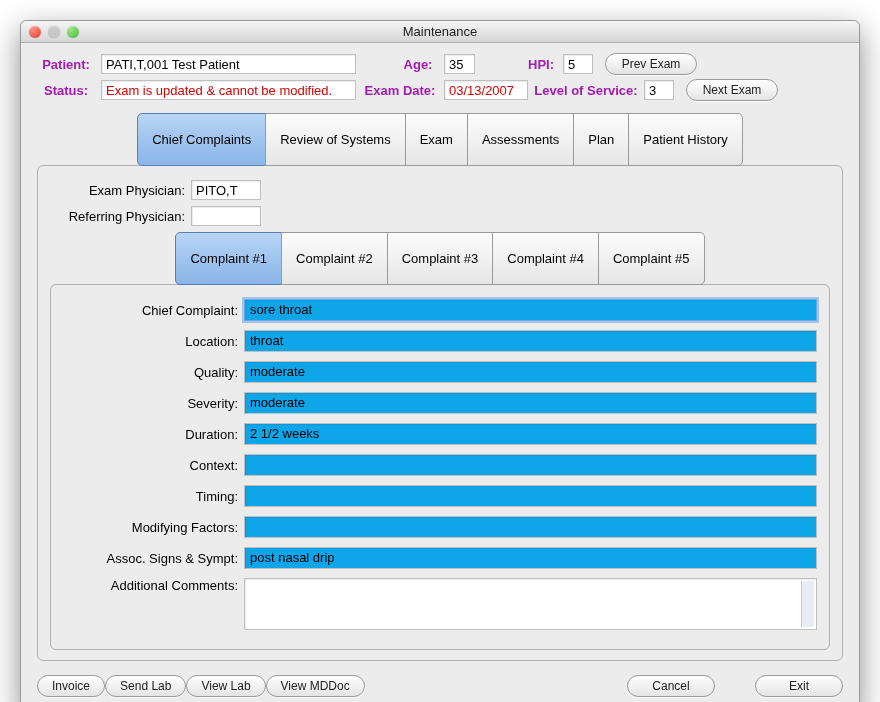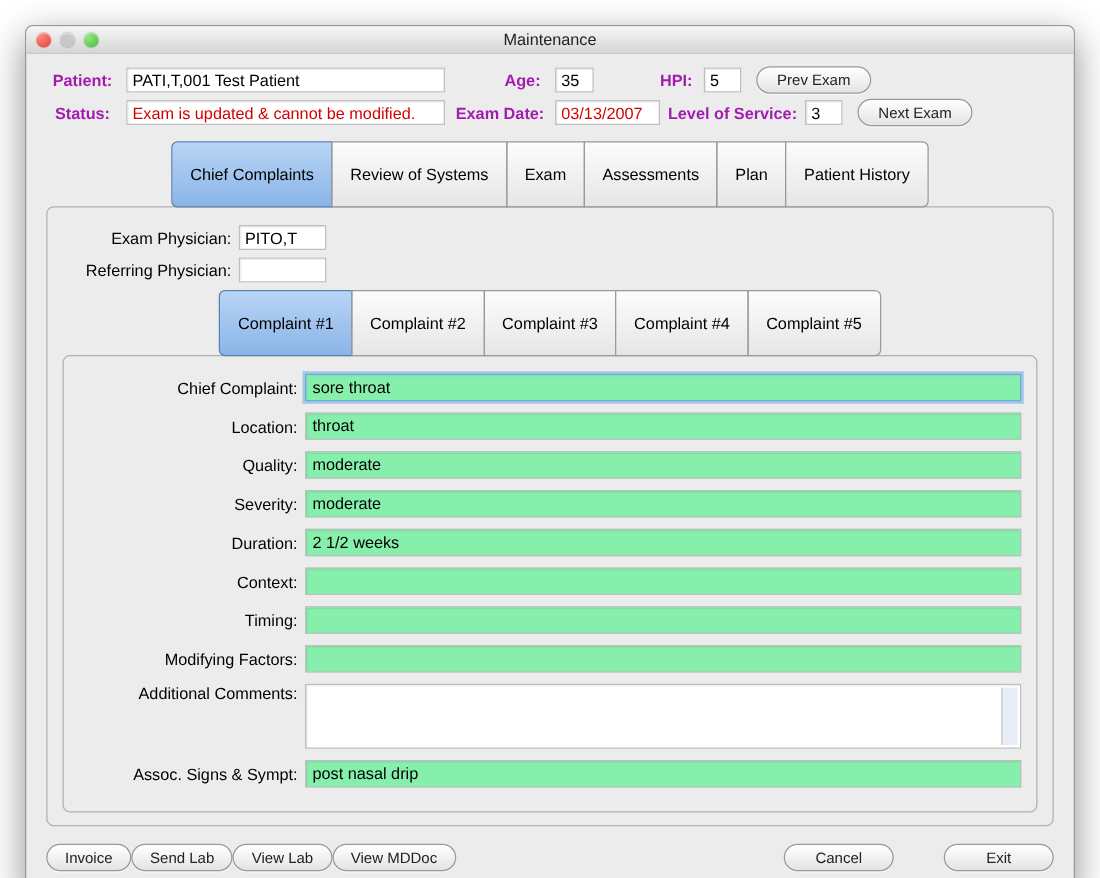--- a/index.html
+++ b/index.html
@@ -152,21 +152,21 @@
   }
   .crow {
     display:flex;
     align-items:center;
     gap: 6px;
     margin-bottom: 9px;
   }
   .cinput {
     flex: 1;
     height: 22px;
-    background: #86efac;
+    background: #0ea5e9;
     border: 1px solid #bfbfbf;
     box-shadow: inset 1px 1px 1px rgba(0,0,0,0.08);
     padding: 2px 5px;
     font-size: 13px;
   }
   .cinput.focused {
     border: 1px solid #6fa8e6;
     box-shadow: 0 0 0 2px rgba(120,170,230,0.6), inset 1px 1px 1px rgba(0,0,0,0.05);
   }
   .ctextarea {
@@ -289,27 +289,27 @@
           <div class="cinput"></div>
         </div>
         <div class="crow">
           <div class="clabel">Timing:</div>
           <div class="cinput"></div>
         </div>
         <div class="crow">
           <div class="clabel">Modifying Factors:</div>
           <div class="cinput"></div>
         </div>
+        <div class="crow">
+          <div class="clabel">Assoc. Signs &amp; Sympt:</div>
+          <div class="cinput">post nasal drip</div>
+        </div>
         <div class="crow" style="align-items:flex-start;">
           <div class="clabel">Additional Comments:</div>
           <div class="ctextarea"></div>
-        </div>
-        <div class="crow">
-          <div class="clabel">Assoc. Signs &amp; Sympt:</div>
-          <div class="cinput">post nasal drip</div>
         </div>
       </div>
     </div>
 
     <div class="footerbar">
       <button class="btn">Invoice</button>
       <button class="btn">Send Lab</button>
       <button class="btn">View Lab</button>
       <button class="btn">View MDDoc</button>
       <div class="spacer"></div>

